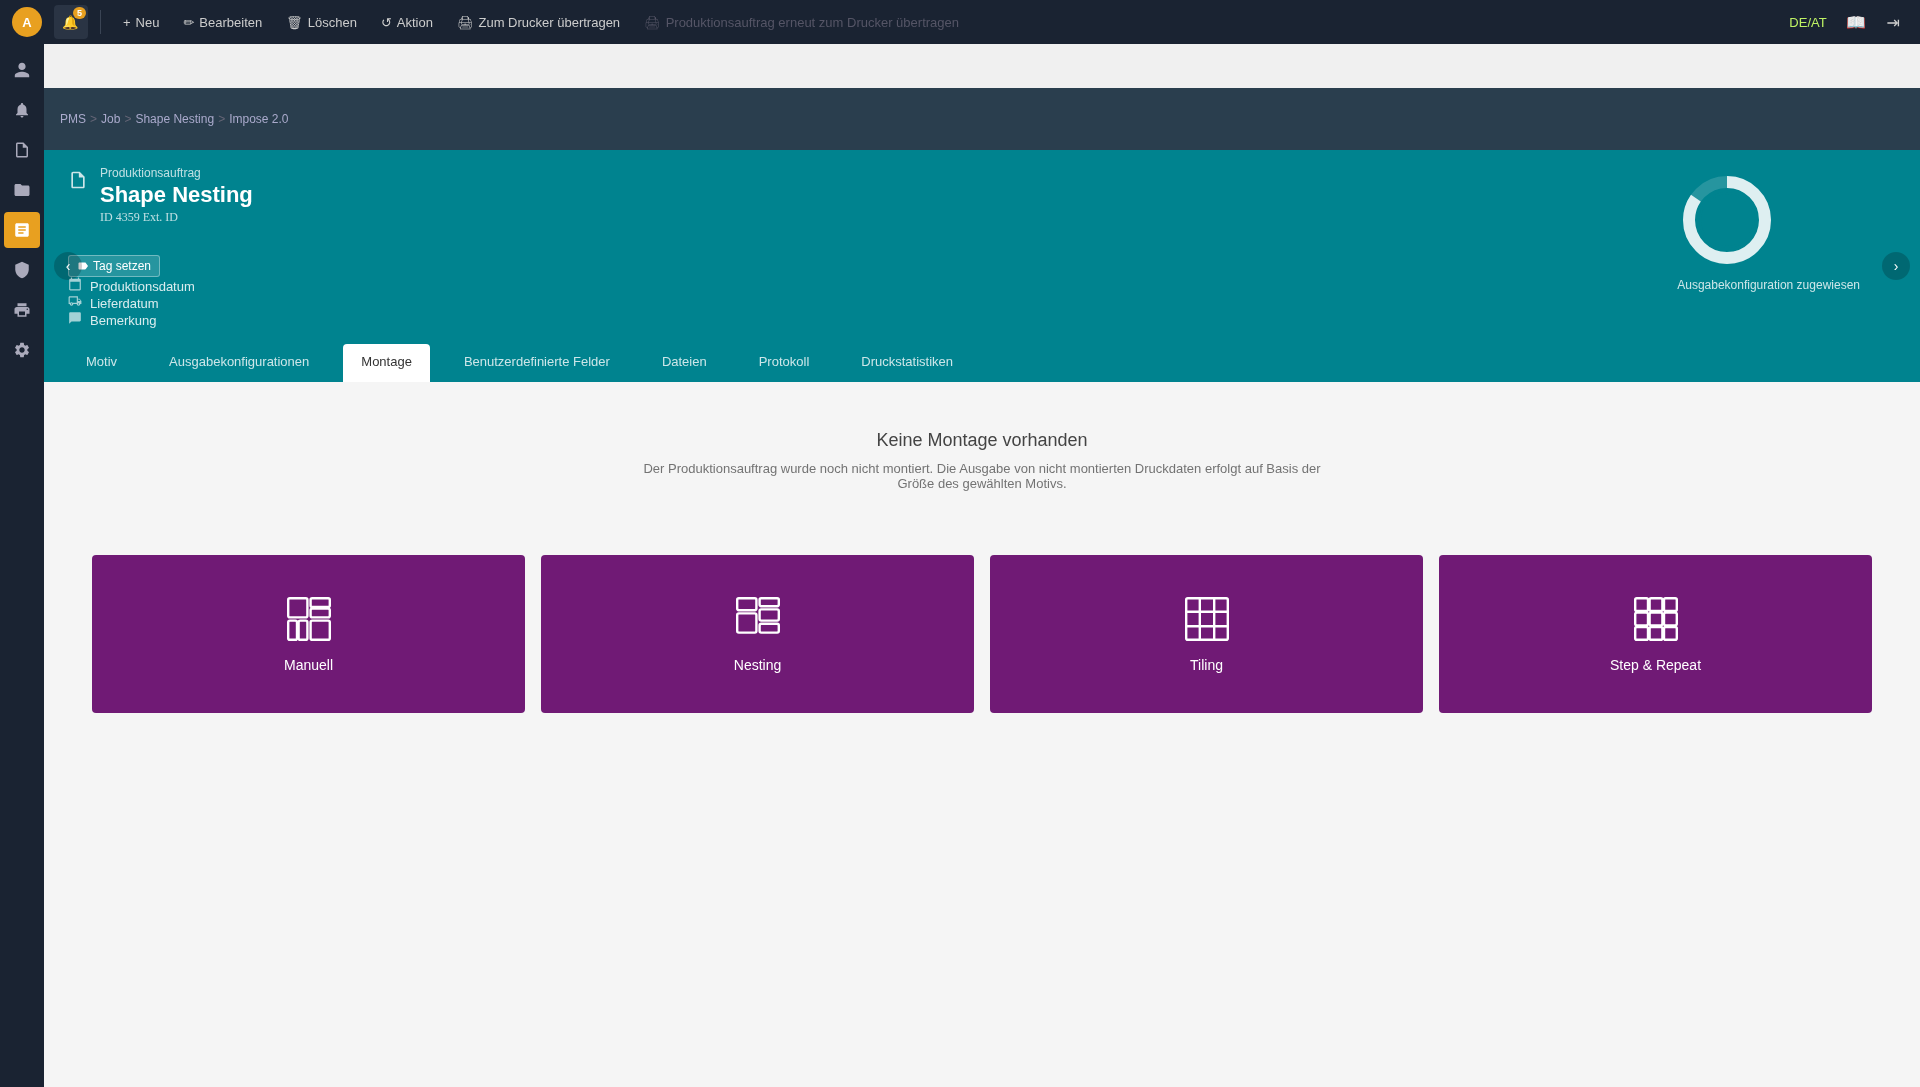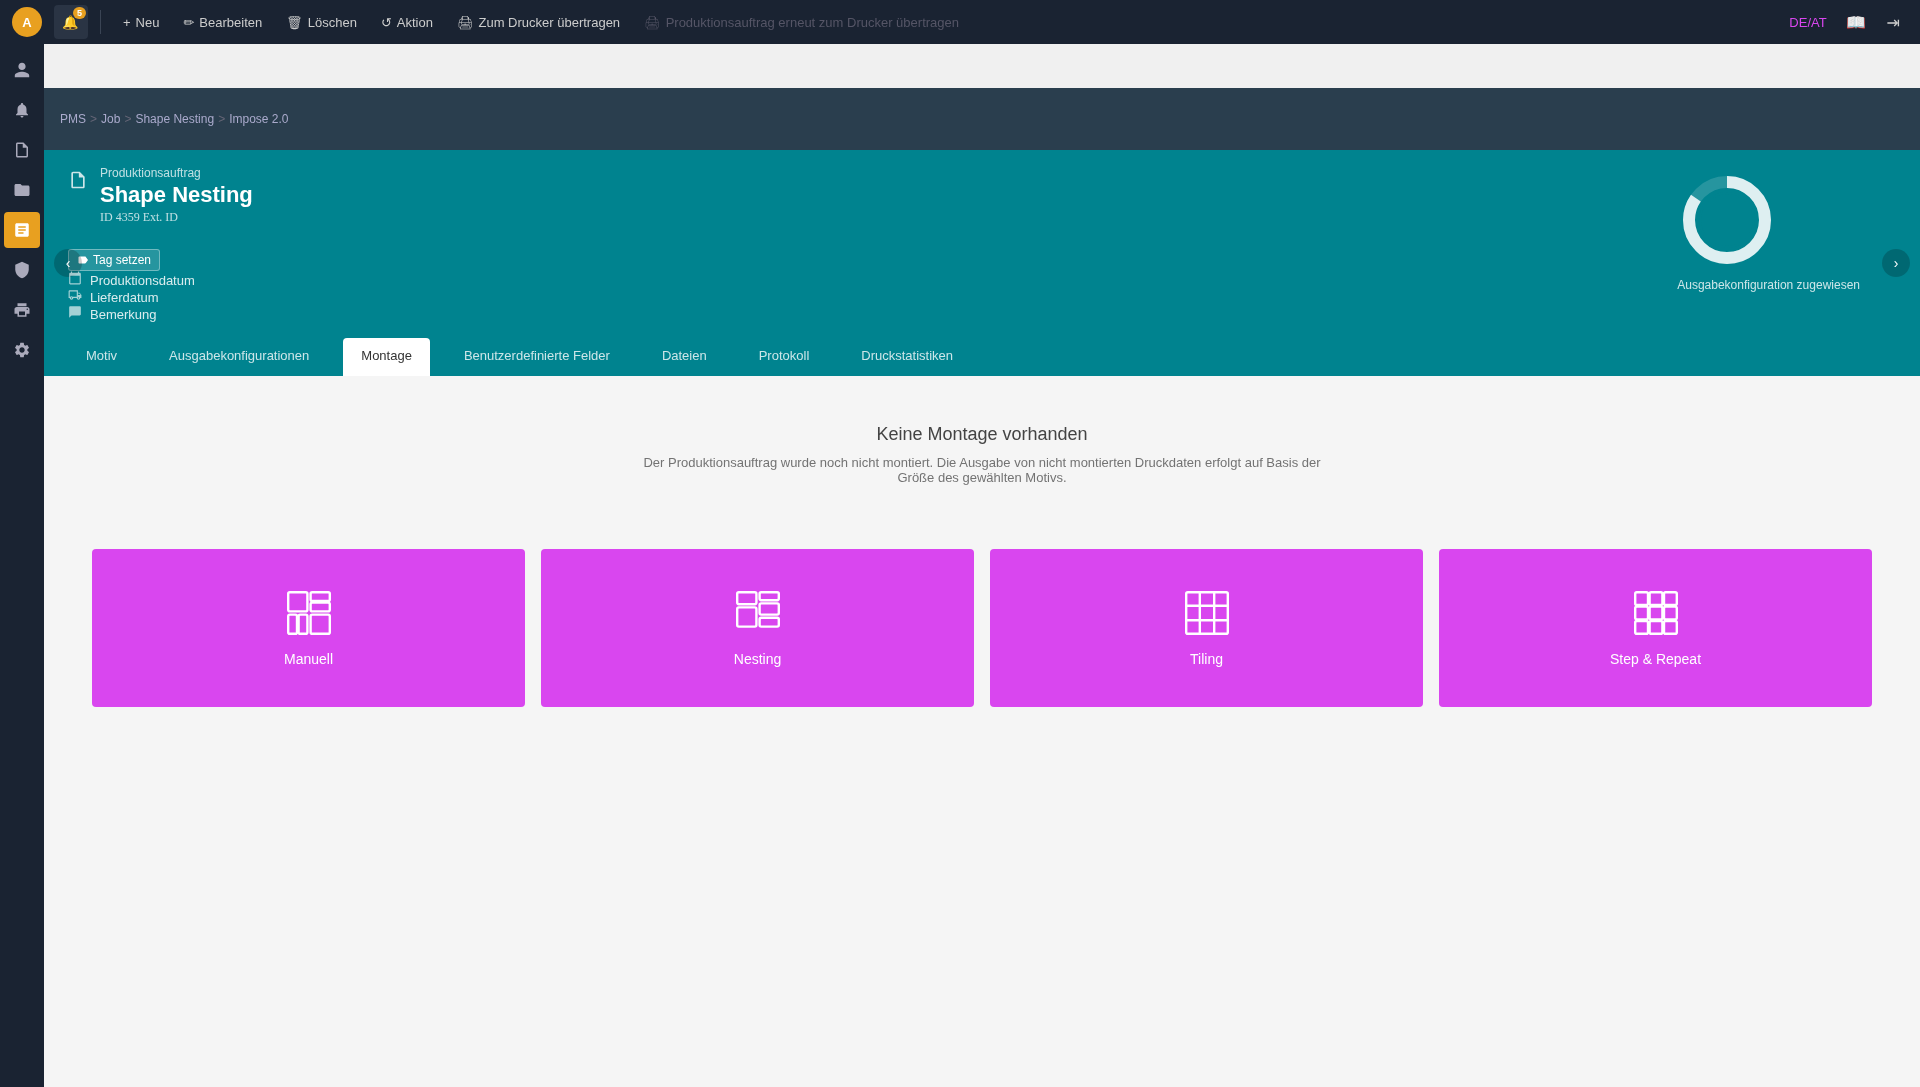--- a/index.html
+++ b/index.html
@@ -34,21 +34,21 @@
     }
     .top-navbar .nav-sep { width: 1px; background: #3a4454; height: 24px; margin: 0 8px; }
     .top-navbar .nav-action {
       display: flex; align-items: center; gap: 5px;
       padding: 6px 10px; border-radius: 4px; cursor: pointer;
       color: #ccc; background: none; border: none; font-size: 13px;
     }
     .top-navbar .nav-action.disabled { color: #556; cursor: default; }
     .top-navbar .spacer { flex: 1; }
     .top-navbar .lang-btn {
-      color: #d946ef; background: none; border: none; font-size: 13px; cursor: pointer; padding: 4px 8px;
+      color: #bef264; background: none; border: none; font-size: 13px; cursor: pointer; padding: 4px 8px;
     }
     .top-navbar .icon-btn {
       color: #ccc; background: none; border: none; font-size: 16px; cursor: pointer; padding: 4px 8px;
     }
 
     
     .left-sidebar {
       position: fixed; left: 0; top: 44px; bottom: 0;
       width: 44px; background: #1a2332;
       display: flex; flex-direction: column; align-items: center;
@@ -92,21 +92,21 @@
     .header-top { display: flex; align-items: flex-start; gap: 12px; }
     .header-title-block {}
     .header-label { font-size: 12px; color: rgba(255,255,255,0.75); margin-bottom: 2px; }
     .header-title { font-size: 22px; font-weight: 600; color: white; }
     .header-id { font-size: 12px; color: rgba(255,255,255,0.75); margin-top: 2px; font-family: Liberation Serif, serif; }
 
     .tag-btn {
       display: inline-flex; align-items: center; gap: 4px;
       background: rgba(255,255,255,0.15); border: 1px solid rgba(255,255,255,0.35);
       color: white; border-radius: 3px; padding: 3px 8px; font-size: 12px; cursor: pointer;
-      margin-top: 24px;
+      margin-top: 30px;
     }
 
     .meta-row {
       display: flex; align-items: flex-end; gap: 8px;
       color: rgba(255,255,255,0.85); font-size: 13px;
     }
     .meta-row .meta-icon { font-size: 14px; opacity: 0.8; }
 
     
     .donut-area {
@@ -157,21 +157,21 @@
     }
 
     
     .cards-grid {
       display: grid;
       grid-template-columns: repeat(4, 1fr);
       gap: 0;
       margin: 0 40px 40px;
     }
     .option-card {
-      background: #d946ef;
+      background: #701a75;
       display: flex; flex-direction: column;
       align-items: center; justify-content: center;
       padding: 40px 20px; cursor: pointer;
       min-height: 130px;
       margin: 0 8px;
       border-radius: 4px;
       transition: background 0.15s;
     }
     .option-card .card-label { color: white; font-size: 14px; font-weight: 500; }
 

